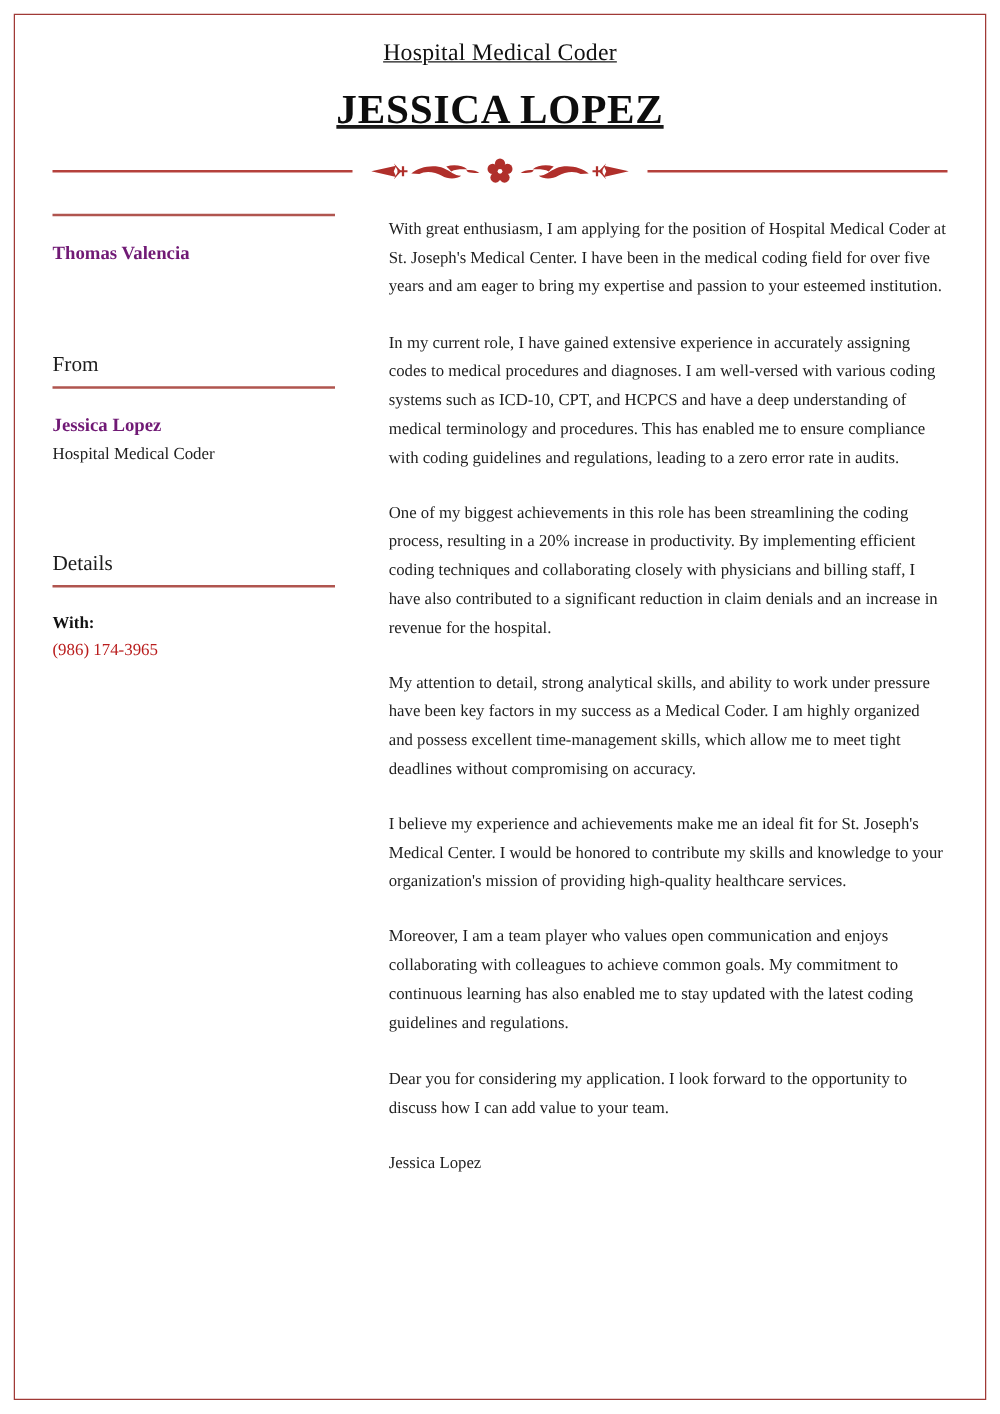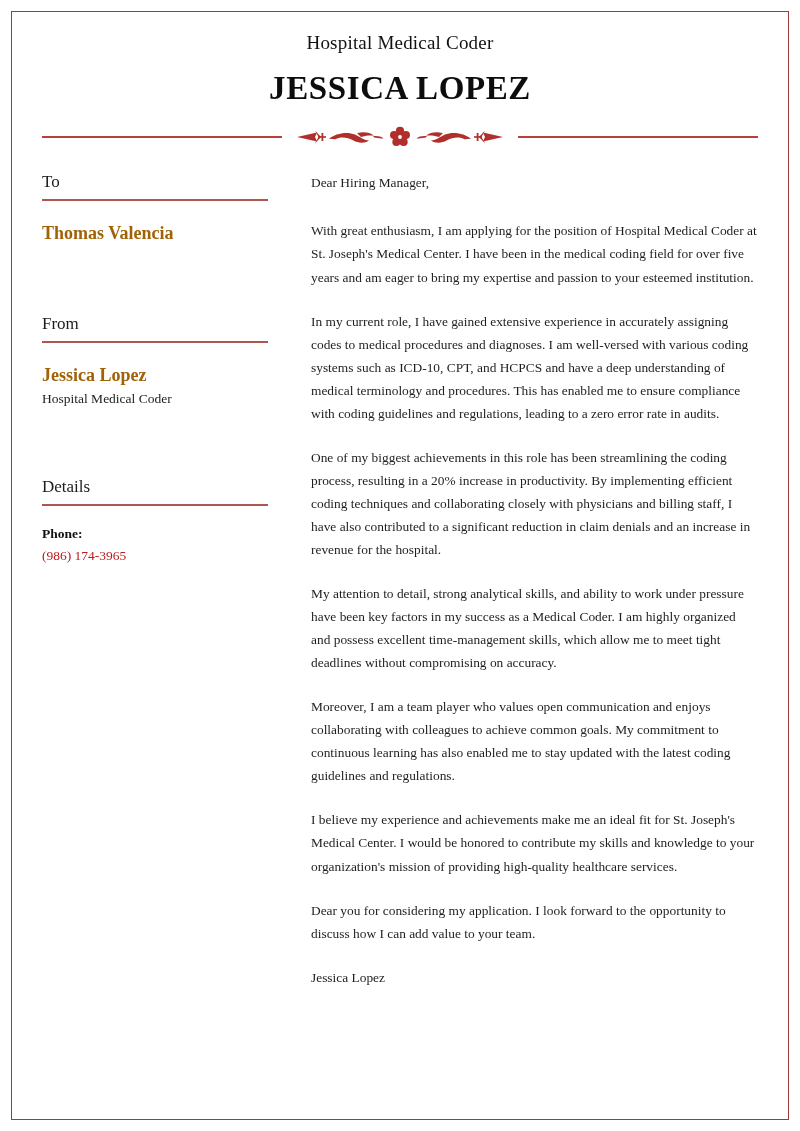--- a/index.html
+++ b/index.html
@@ -35,20 +35,21 @@
     pointer-events: none;
   }
 
   .content {
     position: absolute;
     left: 0;
     top: 0;
     right: 0;
     bottom: 0;
     padding: 0;
+    text-decoration: underline;
   }
 
   
   .header {
     padding-top: 32px;
     text-align: center;
   }
   .job-title {
     font-size: 19px;
     font-weight: 400;
@@ -109,23 +110,23 @@
     color: #1c1c1c;
     line-height: 1.3;
     padding-bottom: 6px;
   }
   .side-underline {
     height: 1.6px;
     background: #b0554f;
     width: 100%;
   }
   .side-name {
-    font-size: 18px;
+    font-size: 15px;
     font-weight: 700;
-    color: #a16207;
+    color: #701a75;
     margin-top: 20px;
     line-height: 1.35;
   }
   .side-sub {
     font-size: 13.5px;
     font-weight: 400;
     color: #222222;
     margin-top: 3px;
     line-height: 1.4;
   }
@@ -218,60 +219,58 @@
           </g>
         </svg>
       </div>
     </div>
 
     <div class="columns">
 
       <div class="sidebar">
 
         <div class="side-block">
-          <div class="side-label">To</div>
           <div class="side-underline"></div>
           <div class="side-name">Thomas Valencia</div>
         </div>
 
         <div class="side-gap-to"></div>
 
         <div class="side-block">
           <div class="side-label">From</div>
           <div class="side-underline"></div>
           <div class="side-name">Jessica Lopez</div>
           <div class="side-sub">Hospital Medical Coder</div>
         </div>
 
         <div class="side-gap-from"></div>
 
         <div class="side-block">
           <div class="side-label">Details</div>
           <div class="side-underline"></div>
 
           <div class="detail-item">
-            <div class="detail-key">Phone:</div>
+            <div class="detail-key">With:</div>
             <div class="detail-val">(986) 174-3965</div>
           </div>
 
           <div class="detail-item">
           </div>
         </div>
 
       </div>
 
       <div class="letter">
-        <p class="salutation">Dear Hiring Manager,</p>
 
         <p>With great enthusiasm, I am applying for the position of Hospital Medical Coder at St. Joseph's Medical Center. I have been in the medical coding field for over five years and am eager to bring my expertise and passion to your esteemed institution.</p>
         <p>In my current role, I have gained extensive experience in accurately assigning codes to medical procedures and diagnoses. I am well-versed with various coding systems such as ICD-10, CPT, and HCPCS and have a deep understanding of medical terminology and procedures. This has enabled me to ensure compliance with coding guidelines and regulations, leading to a zero error rate in audits.</p>
         <p>One of my biggest achievements in this role has been streamlining the coding process, resulting in a 20% increase in productivity. By implementing efficient coding techniques and collaborating closely with physicians and billing staff, I have also contributed to a significant reduction in claim denials and an increase in revenue for the hospital.</p>
         <p>My attention to detail, strong analytical skills, and ability to work under pressure have been key factors in my success as a Medical Coder. I am highly organized and possess excellent time-management skills, which allow me to meet tight deadlines without compromising on accuracy.</p>
+        <p>I believe my experience and achievements make me an ideal fit for St. Joseph's Medical Center. I would be honored to contribute my skills and knowledge to your organization's mission of providing high-quality healthcare services.</p>
         <p>Moreover, I am a team player who values open communication and enjoys collaborating with colleagues to achieve common goals. My commitment to continuous learning has also enabled me to stay updated with the latest coding guidelines and regulations.</p>
-        <p>I believe my experience and achievements make me an ideal fit for St. Joseph's Medical Center. I would be honored to contribute my skills and knowledge to your organization's mission of providing high-quality healthcare services.</p>
         <p>Dear you for considering my application. I look forward to the opportunity to discuss how I can add value to your team.</p>
 
         <p class="signature">Jessica Lopez</p>
       </div>
 
     </div>
   </div>
 </div>
 
 </body></html>

